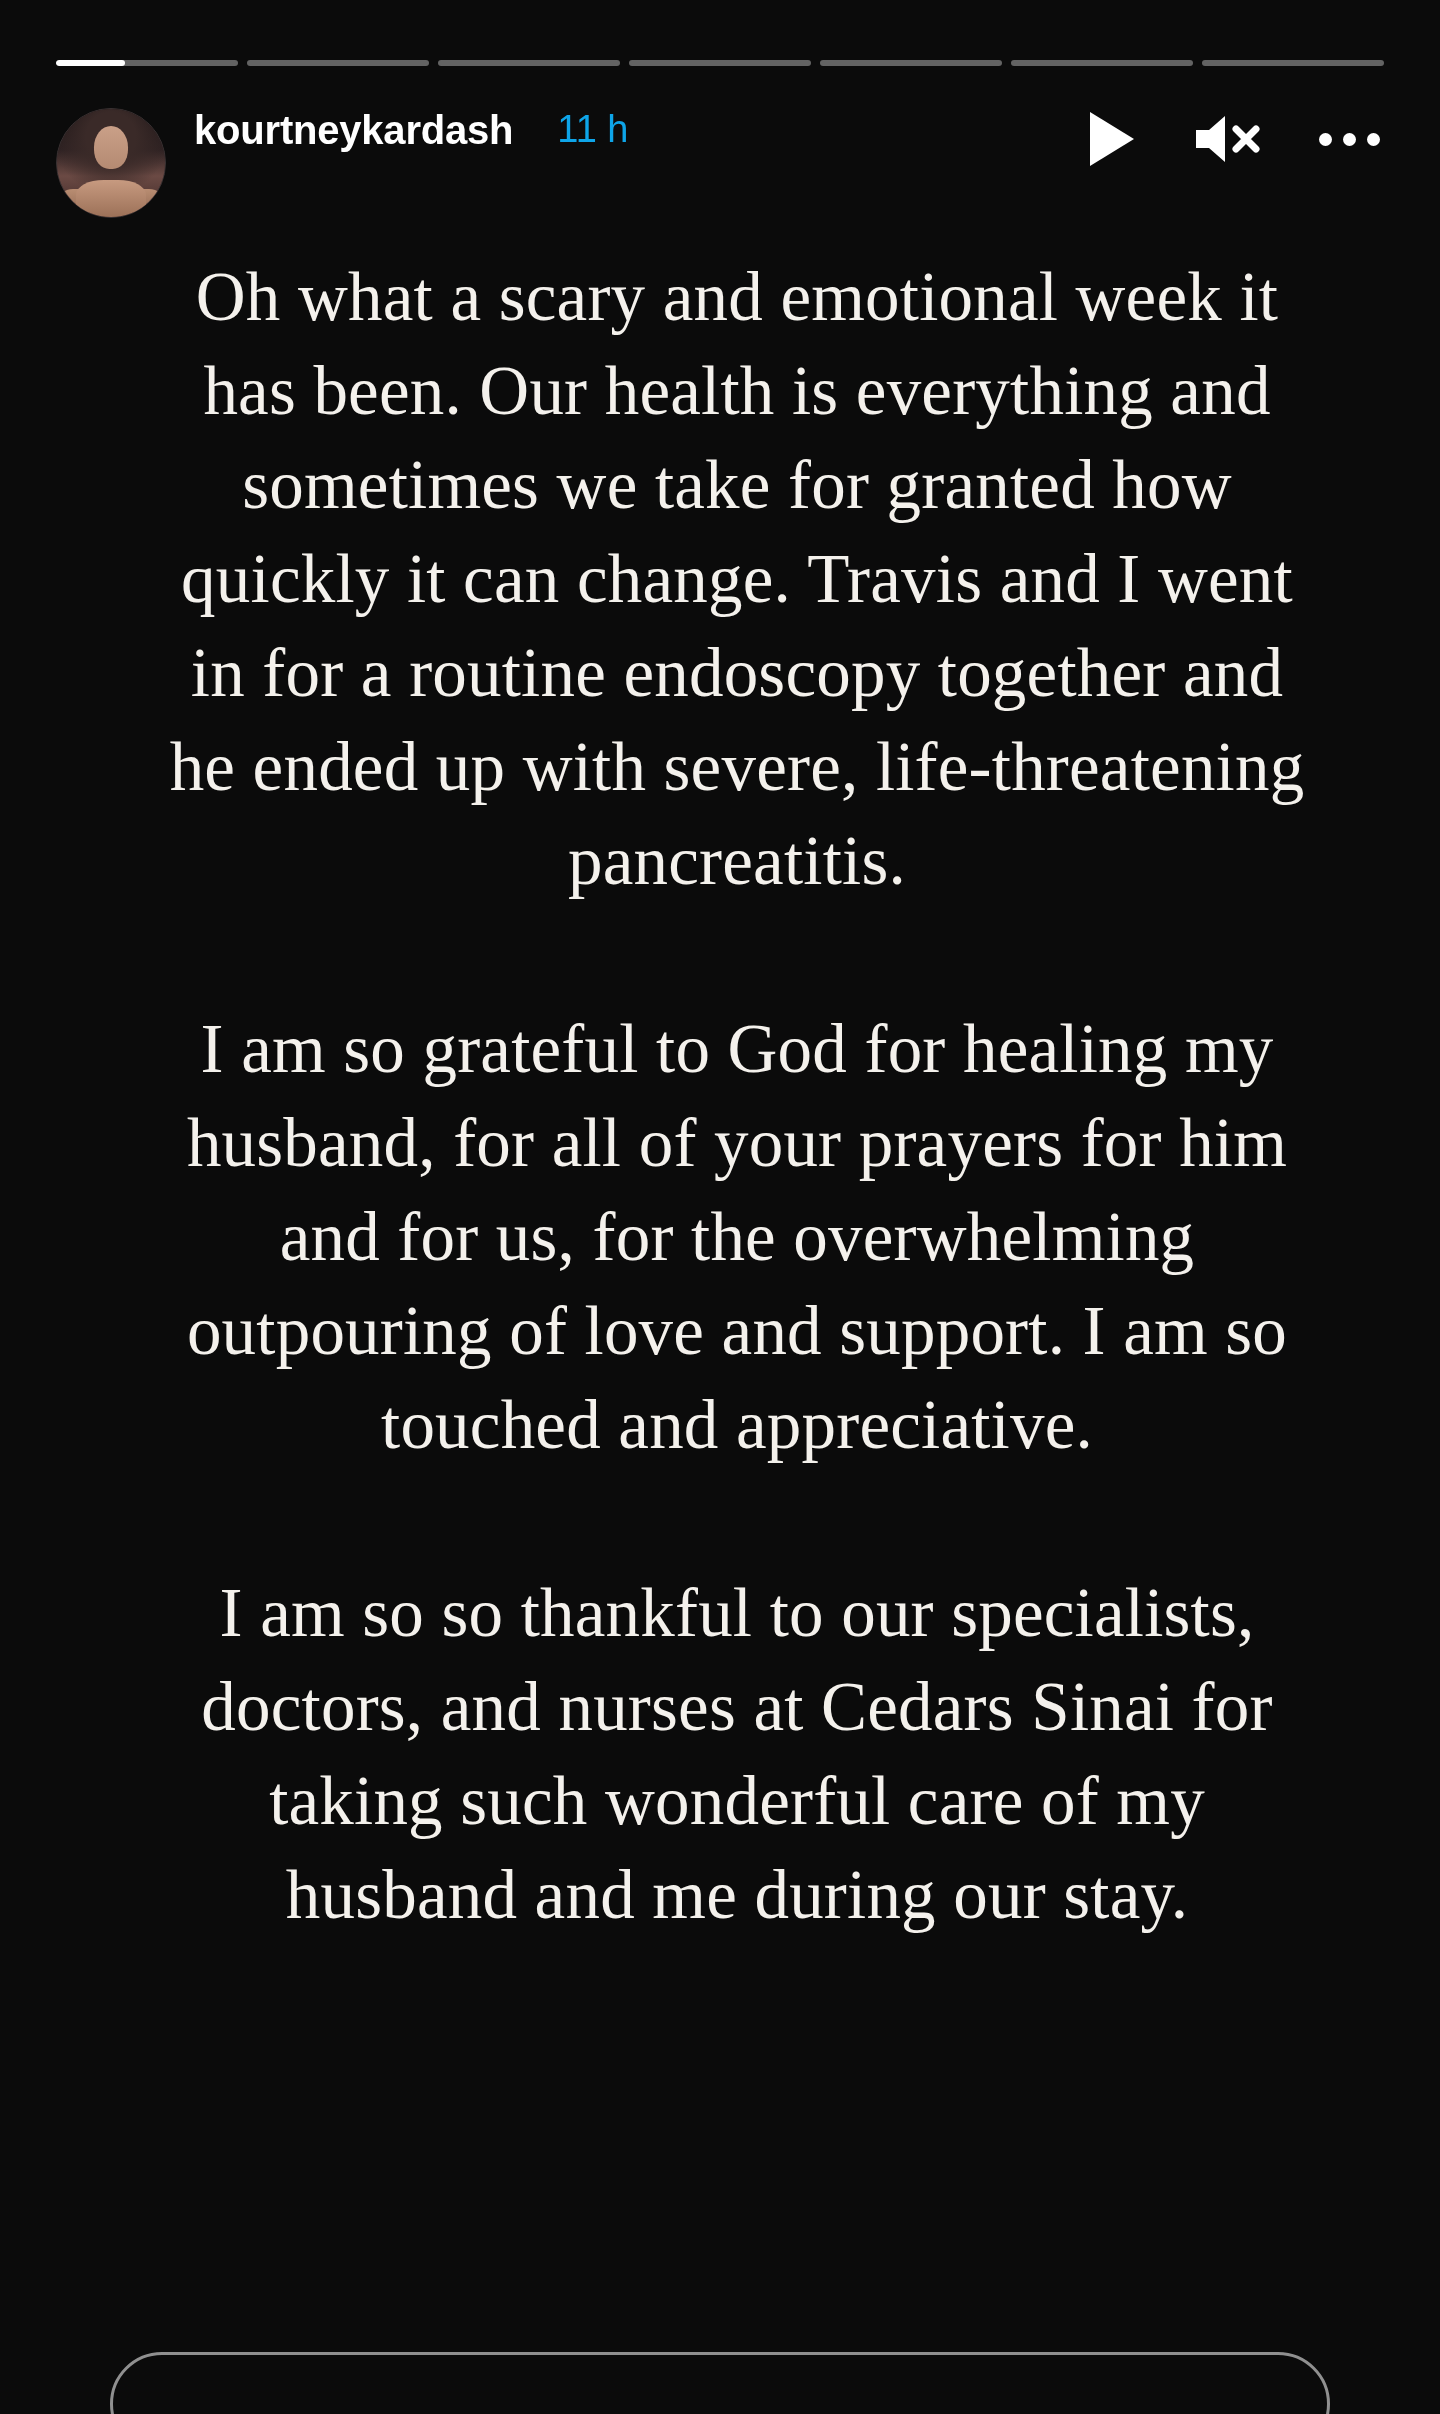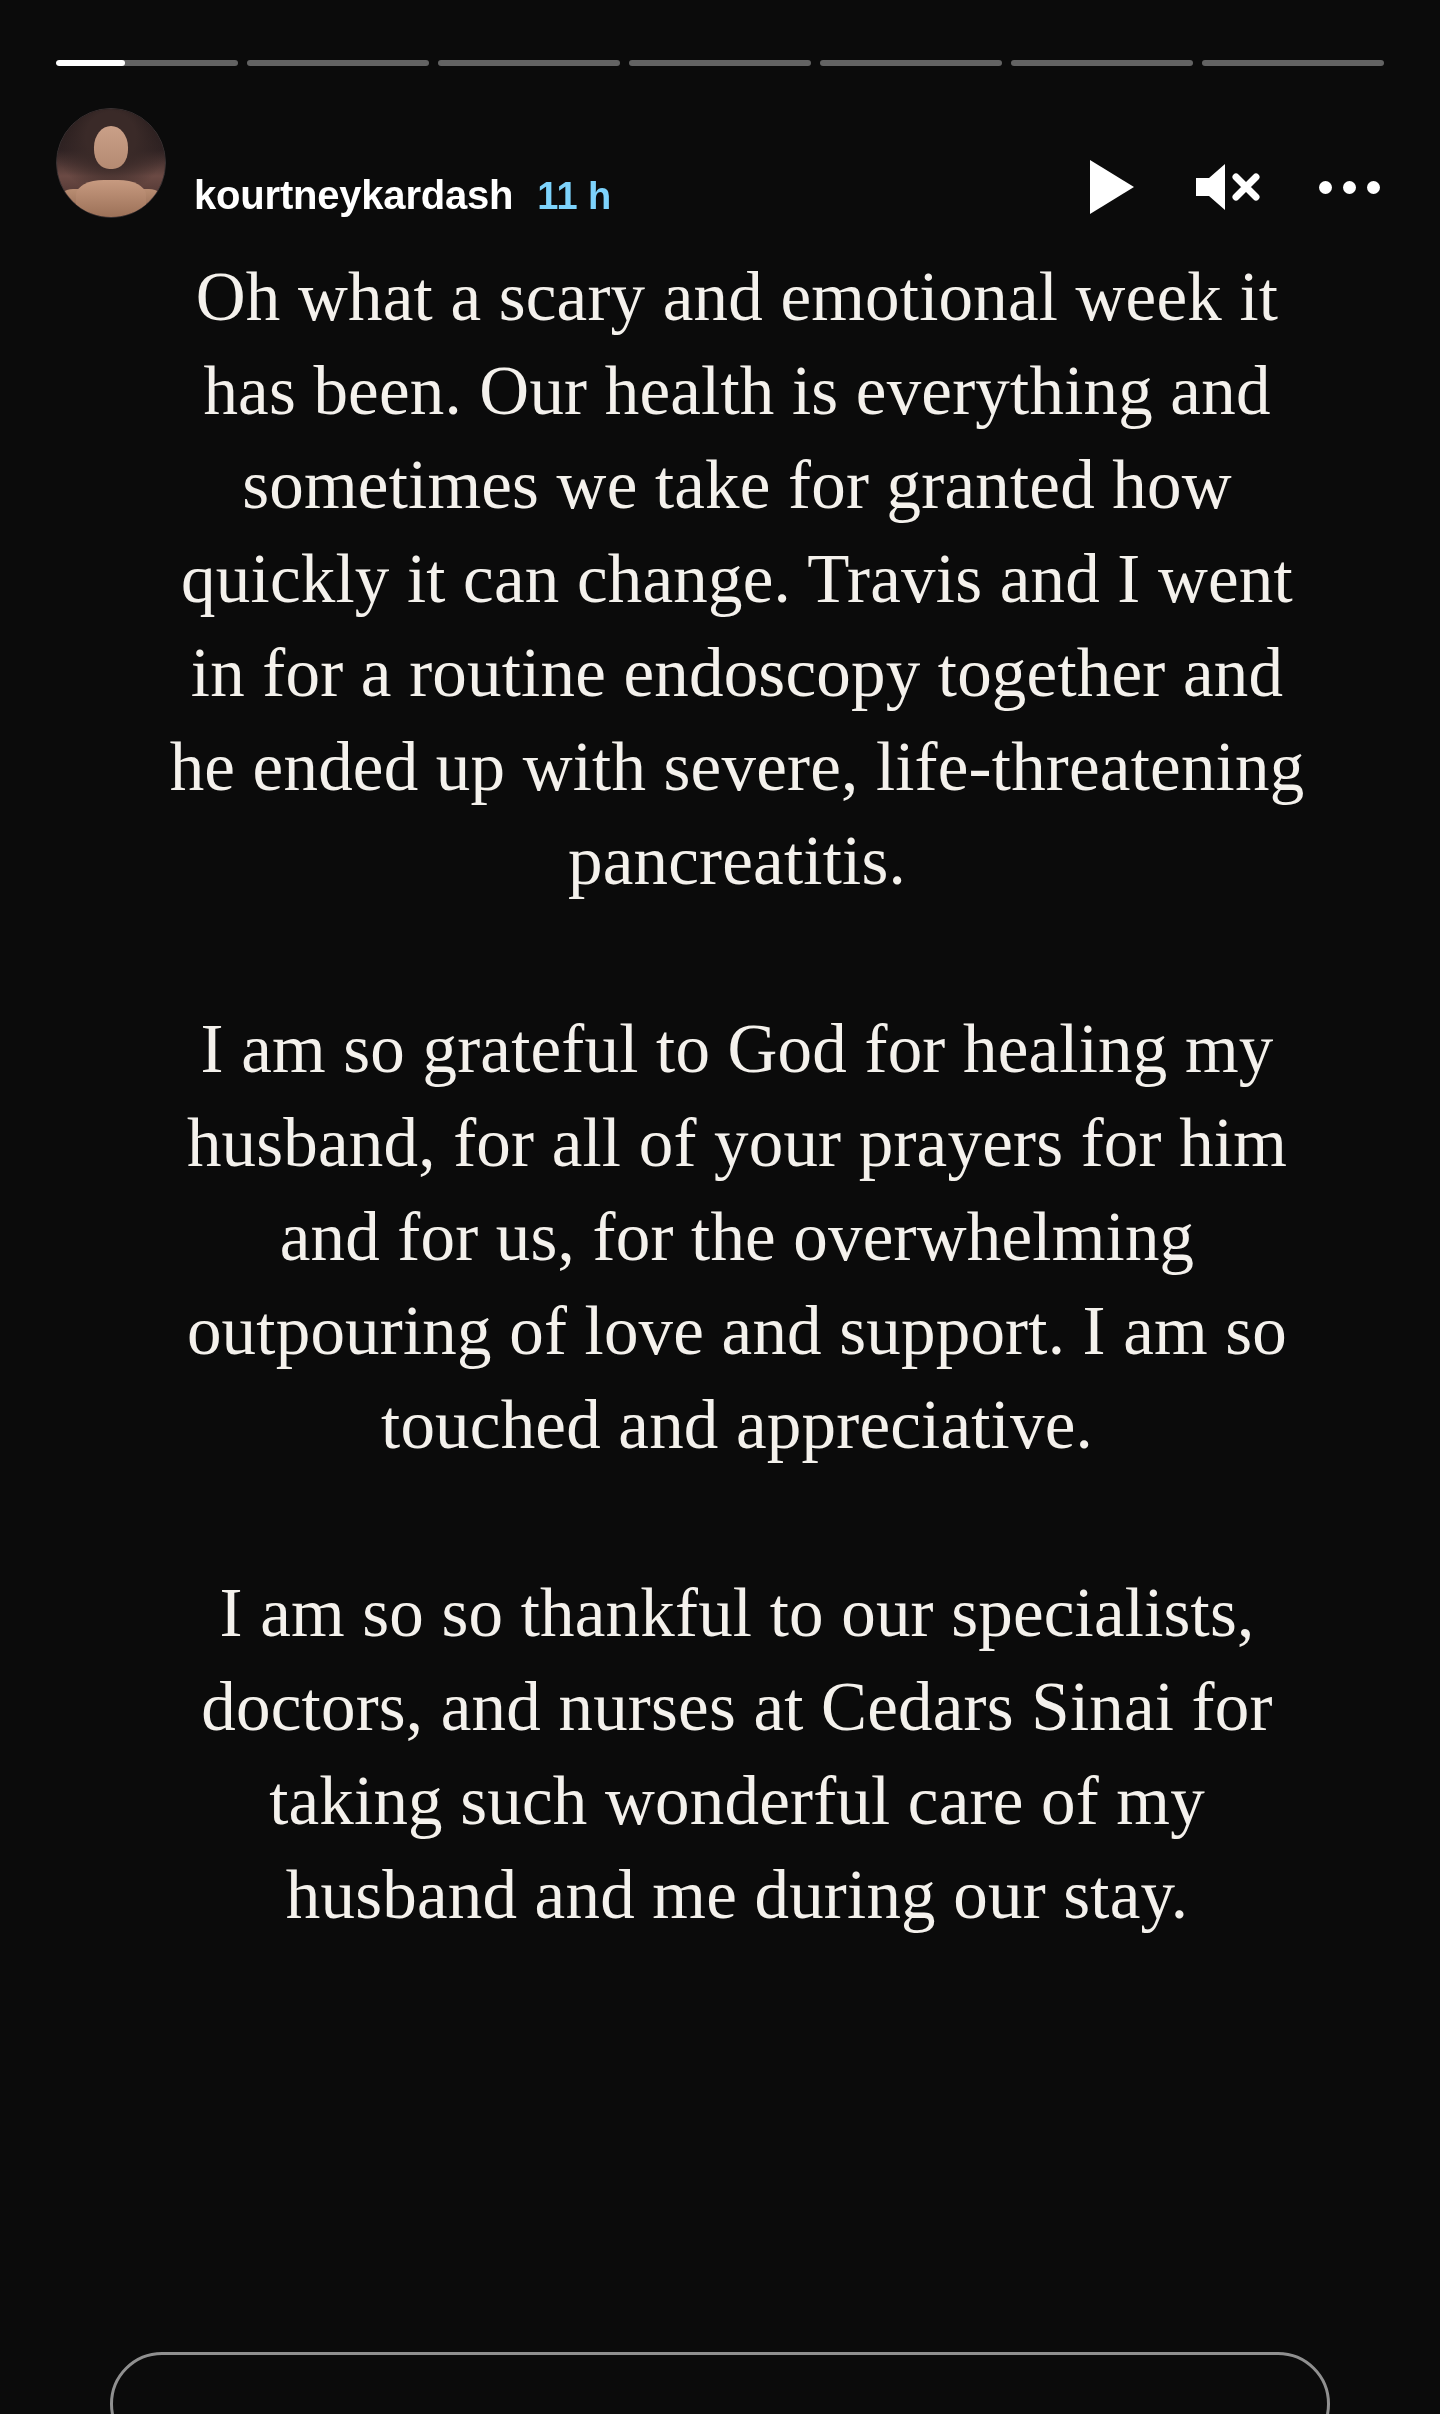--- a/index.html
+++ b/index.html
@@ -47,21 +47,21 @@
   }
 
   
   .header {
     position: absolute;
     top: 108px;
     left: 56px;
     right: 46px;
     height: 110px;
     display: flex;
-    align-items: flex-end;
+    align-items: flex-start;
   }
   .avatar {
     width: 108px;
     height: 108px;
     border-radius: 50%;
     overflow: hidden;
     flex: 0 0 auto;
     background: #2a2122;
     position: relative;
     border: 1px solid #3a3233;
@@ -102,24 +102,24 @@
 
   .username {
     margin-left: 28px;
     color: #ffffff;
     font-size: 40px;
     font-weight: 700;
     letter-spacing: -0.2px;
     white-space: nowrap;
   }
   .timestamp {
-    margin-left: 24px;
-    color: #7dd3fc;
+    margin-left: 44px;
+    color: #0ea5e9;
     font-size: 38px;
-    font-weight: 700;
+    font-weight: 400;
     white-space: nowrap;
   }
   .header-spacer { flex: 1 1 auto; }
 
   .hbtn {
     flex: 0 0 auto;
     display: flex;
     align-items: center;
     justify-content: center;
     cursor: pointer;

